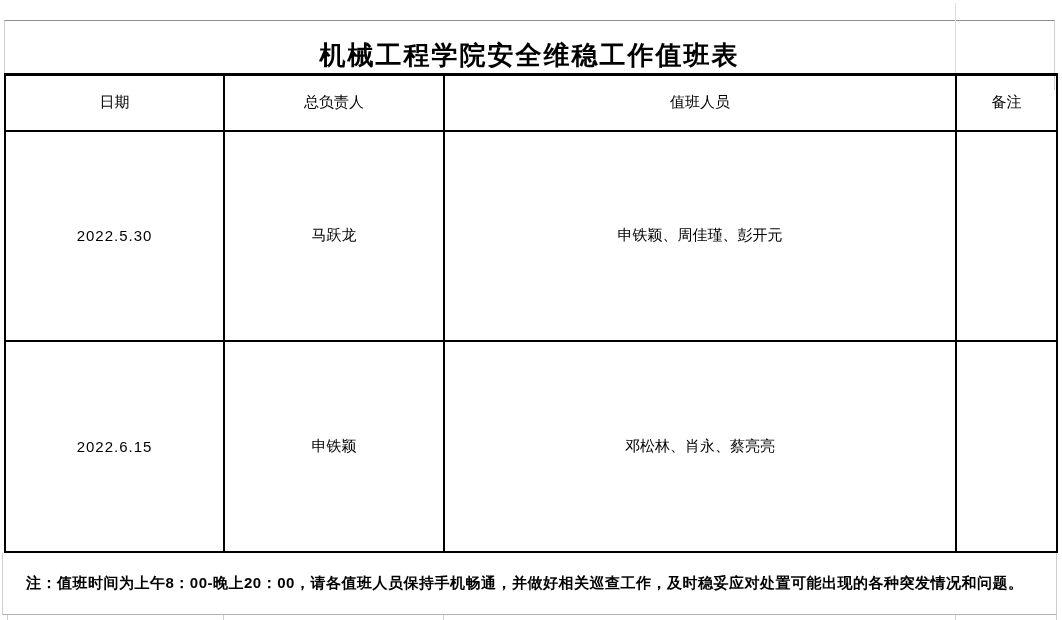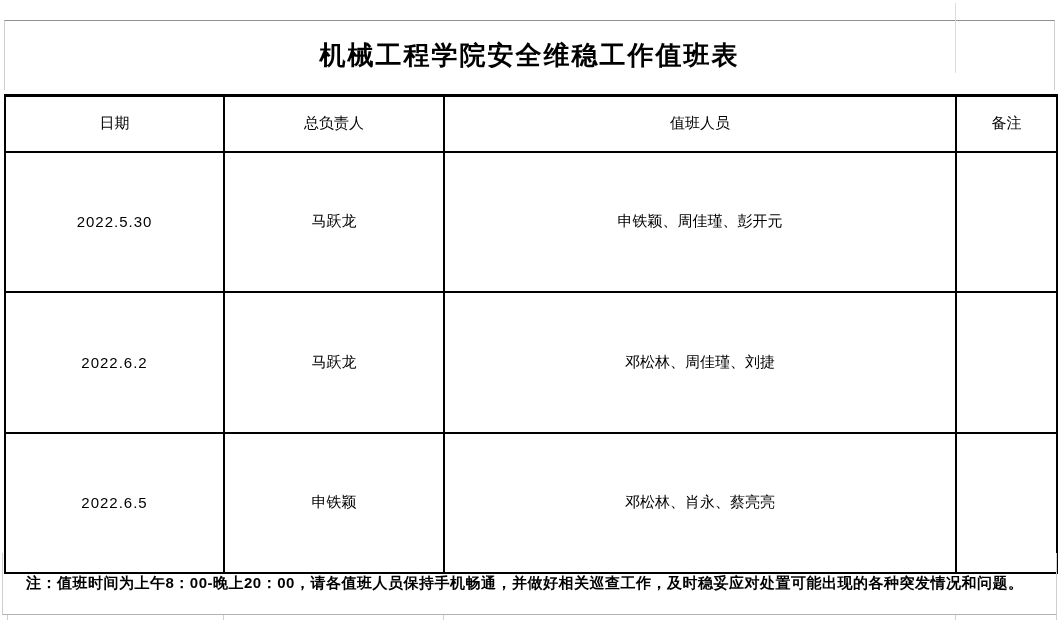--- a/index.html
+++ b/index.html
@@ -21,21 +21,21 @@
     box-sizing:border-box;
   }
   .title-grid-v{
     position:absolute;top:3px;left:955px;width:1px;height:70px;background:#dcdcdc;
   }
   
   table.duty{
     position:absolute;left:4px;top:73px;
     width:1052px;height:480px;
     border-collapse:collapse;table-layout:fixed;
-    border:2px solid #000;border-top:3px solid #000;margin-top:21px;
+    border:2px solid #000;border-top:3px solid #000;
   }
   table.duty th,table.duty td{
     border:2px solid #000;
     text-align:center;vertical-align:middle;
     padding:0;font-weight:normal;font-size:15px;
     overflow:hidden;white-space:nowrap;
   }
   table.duty thead tr{height:56px;}
   .col-date{width:219px;}
   .col-leader{width:220px;}
@@ -81,27 +81,21 @@
       </tr>
     </thead>
     <tbody>
       <tr>
         <td class="c-date">2022.5.30</td>
         <td class="c-leader">马跃龙</td>
         <td class="c-staff">申铁颖、周佳瑾、彭开元</td>
         <td class="c-remark"></td>
       </tr>
       <tr>
-        <td class="c-date">2022.6.2</td>
-        <td class="c-leader">马跃龙</td>
-        <td class="c-staff">邓松林、周佳瑾、刘捷</td>
-        <td class="c-remark"></td>
-      </tr>
-      <tr>
-        <td class="c-date">2022.6.5</td>
+        <td class="c-date">2022.6.15</td>
         <td class="c-leader">申铁颖</td>
         <td class="c-staff">邓松林、肖永、蔡亮亮</td>
         <td class="c-remark"></td>
       </tr>
     </tbody>
   </table>
 
   <div class="note-box">注：值班时间为上午8：00-晚上20：00，请各值班人员保持手机畅通，并做好相关巡查工作，及时稳妥应对处置可能出现的各种突发情况和问题。</div>
 
   <div class="stub stub-1"></div>

